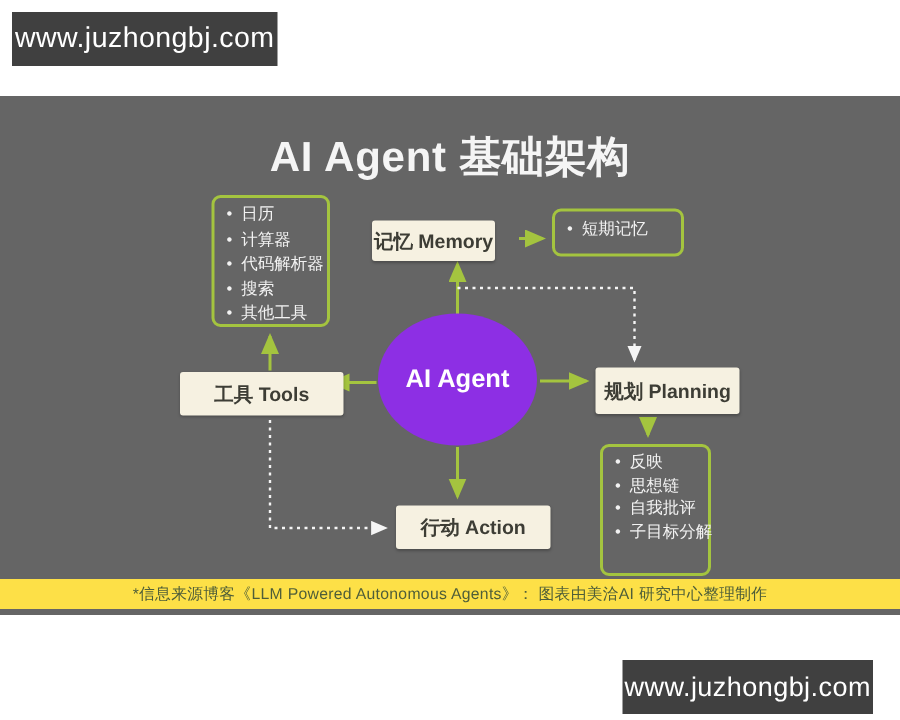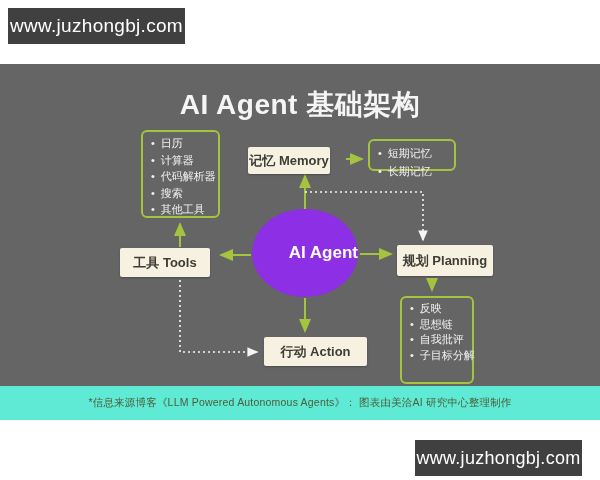--- a/index.html
+++ b/index.html
@@ -24,21 +24,21 @@
     color:#f5f5f5;font-size:28px;font-weight:bold;letter-spacing:.5px;
   }
   .connectors{position:absolute;left:0;top:0;width:600px;height:346px;}
   .node{
     position:absolute;background:#f6f1e1;border-radius:2px;
     color:#3d3d35;font-size:13px;font-weight:bold;
     display:flex;align-items:center;justify-content:center;
     box-shadow:0 1px 2px rgba(0,0,0,.25);
   }
   .node-memory{left:248px;top:83px;width:82px;height:27px;}
-  .node-tools{left:120px;top:184px;width:90px;height:29px;}
+  .node-tools{left:120px;top:184px;width:109px;height:29px;}
   .node-planning{left:397px;top:181px;width:96px;height:31px;}
   .node-action{left:264px;top:273px;width:103px;height:29px;}
   .listbox{
     position:absolute;border:2px solid #a4c43f;border-radius:6px;
     box-sizing:border-box;
   }
   .listbox ul{
     margin:0;padding:3px 20px 0 8px;list-style:none;
   }
   .listbox li{
@@ -47,26 +47,26 @@
   .listbox li::before{content:"•";margin-right:6px;}
   .list-tools{left:141px;top:66px;width:79px;height:88px;}
   .list-tools li{line-height:16.5px;}
   .list-memory{left:368px;top:75px;width:88px;height:32px;}
   .list-memory li{line-height:18px;}
   .list-planning{left:400px;top:232px;width:74px;height:88px;}
   .list-planning li{line-height:15.5px;}
   .agent-circle{
     position:absolute;left:252px;top:145px;width:106px;height:88px;
     background:#8d2fe4;border-radius:50%;
-    display:flex;align-items:center;justify-content:flex-end;
+    display:flex;align-items:center;justify-content:center;
     color:#ffffff;font-size:17px;font-weight:bold;
   }
   .footer{
-    position:absolute;left:0;top:322px;width:600px;height:34px;
-    background:#5eead4;color:#4f5e39;font-size:10.5px;
+    position:absolute;left:0;top:322px;width:600px;height:20px;
+    background:#fde047;color:#4f5e39;font-size:10.5px;
     display:flex;align-items:center;justify-content:center;
     letter-spacing:.2px;
   }
 </style>
 </head>
 <body>
 
 <div class="wm wm-top">www.juzhongbj.com</div>
 
 <div class="canvas">
@@ -103,21 +103,20 @@
         <li>计算器</li>
         <li>代码解析器</li>
         <li>搜索</li>
         <li>其他工具</li>
       </ul>
   </div>
 
   <div class="listbox list-memory">
     <ul>
         <li>短期记忆</li>
-        <li>长期记忆</li>
       </ul>
   </div>
 
   <div class="listbox list-planning">
     <ul>
         <li>反映</li>
         <li>思想链</li>
         <li>自我批评</li>
         <li>子目标分解</li>
       </ul>

